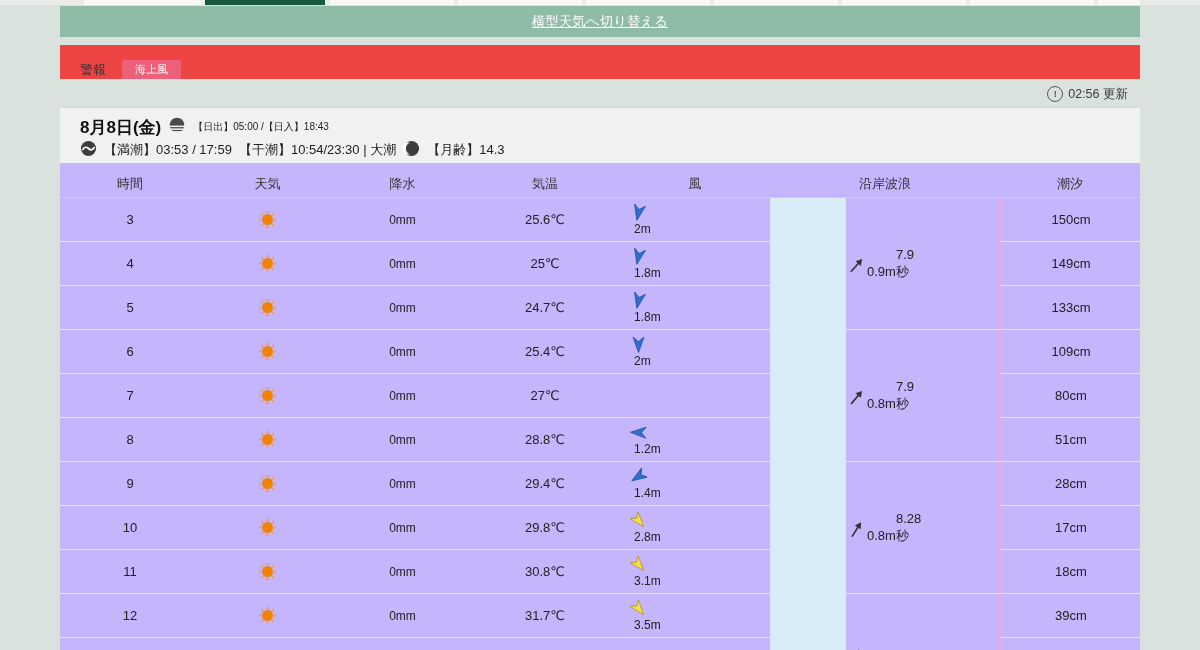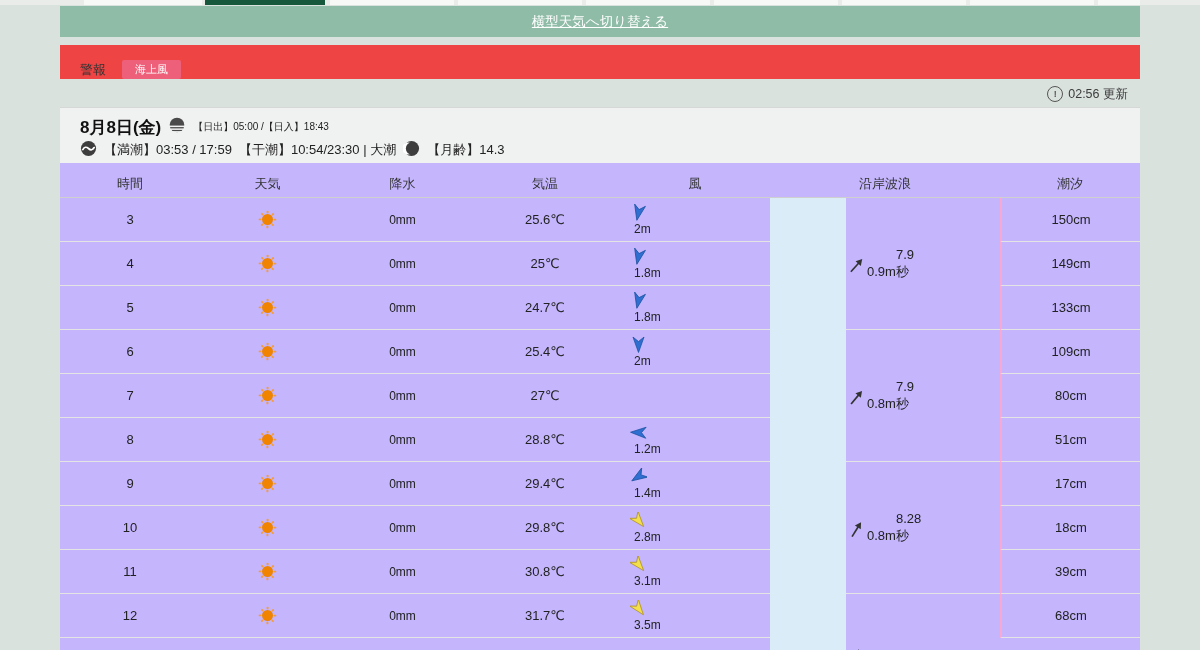--- a/index.html
+++ b/index.html
@@ -497,20 +497,21 @@
             </div>
           </div>
         </div>
       <div class="tide-col" id="tideCol">
           <div class="tide-cell">150cm</div>
           <div class="tide-cell">149cm</div>
           <div class="tide-cell">133cm</div>
           <div class="tide-cell">109cm</div>
           <div class="tide-cell">80cm</div>
           <div class="tide-cell">51cm</div>
+          <div class="tide-cell">28cm</div>
           <div class="tide-cell">17cm</div>
           <div class="tide-cell">18cm</div>
           <div class="tide-cell">39cm</div>
           <div class="tide-cell">68cm</div>
         </div>
     </div>
 
   </div>
 </div>
 

